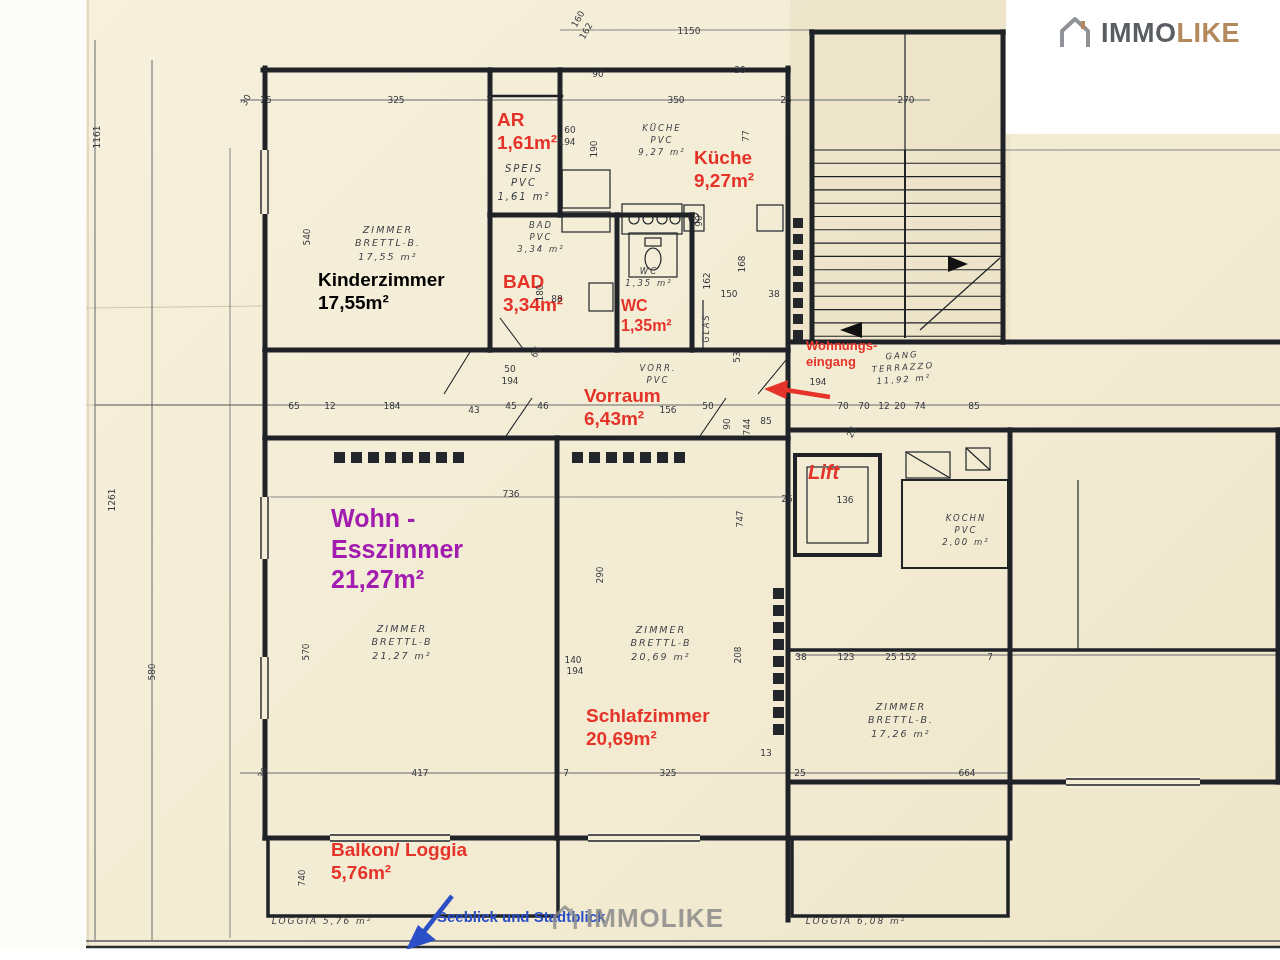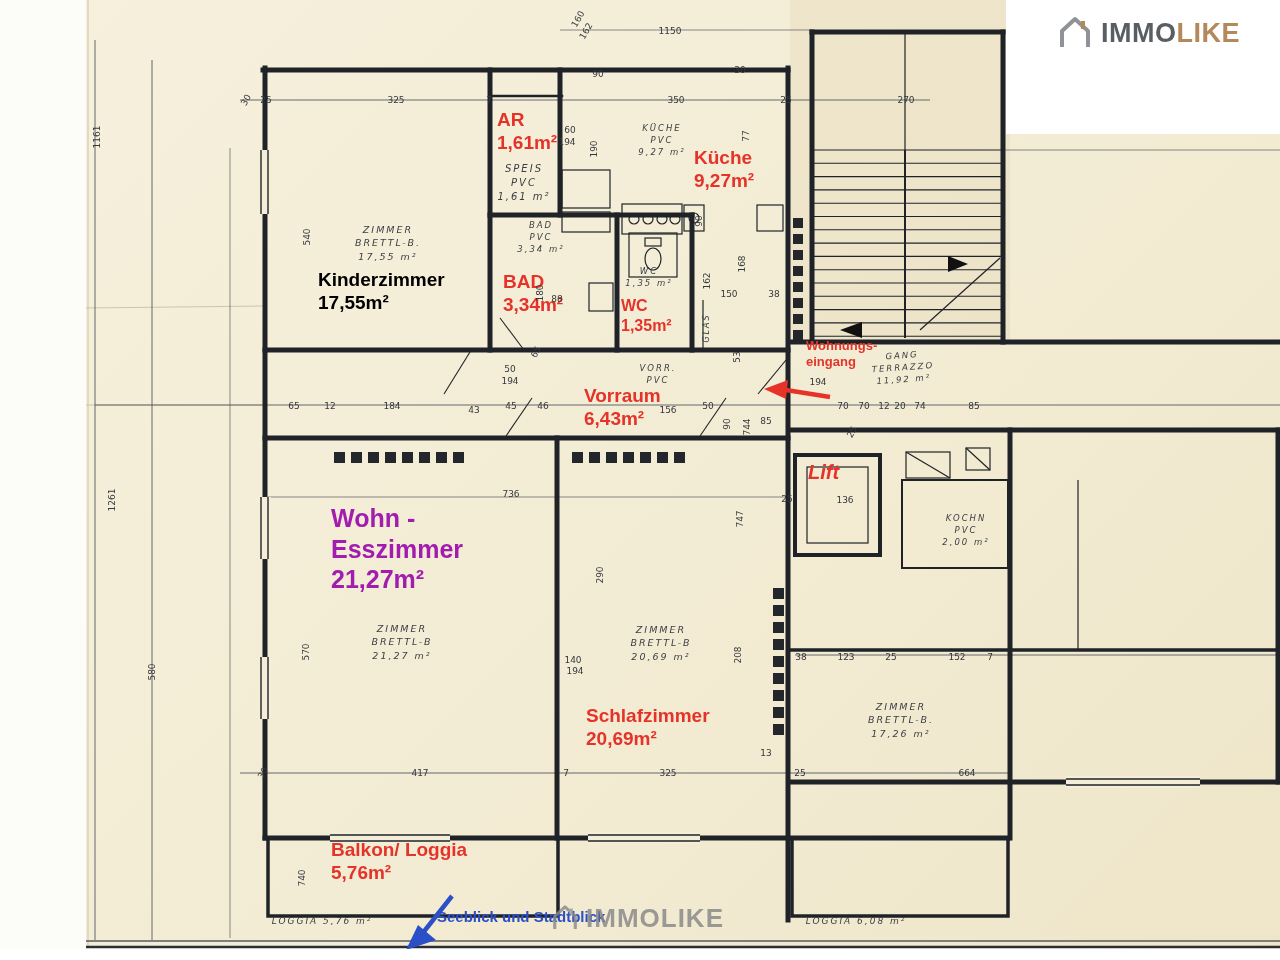--- a/index.html
+++ b/index.html
@@ -322,21 +322,21 @@
         <div>LOGGIA  5,76 m²</div>
       </div>
       <div class="plabel" style="left: 856px; top: 921px; font-size: 9px; transform: translate(-50%, -50%) rotate(0deg);">
         <div>LOGGIA  6,08 m²</div>
       </div>
       <div class="plabel" style="left: 707px; top: 328px; font-size: 8px; transform: translate(-50%, -50%) rotate(-90deg);">
         <div>GLAS</div>
       </div>
       <span class="dim" style="left: 578px; top: 19px; transform: translate(-50%, -50%) rotate(-60deg);">160</span>
       <span class="dim" style="left: 586px; top: 31px; transform: translate(-50%, -50%) rotate(-60deg);">162</span>
-      <span class="dim" style="left: 670px; top: 31px; transform: translate(-50%, -50%) rotate(0deg); text-align: right;">1150</span>
+      <span class="dim" style="left: 689px; top: 31px; transform: translate(-50%, -50%) rotate(0deg); text-align: right;">1150</span>
       <span class="dim" style="left: 598px; top: 74px; transform: translate(-50%, -50%) rotate(0deg);">90</span>
       <span class="dim" style="left: 740px; top: 70px; transform: translate(-50%, -50%) rotate(0deg);">30</span>
       <span class="dim" style="left: 246px; top: 100px; transform: translate(-50%, -50%) rotate(-60deg);">30</span>
       <span class="dim" style="left: 266px; top: 100px; transform: translate(-50%, -50%) rotate(0deg);">25</span>
       <span class="dim" style="left: 396px; top: 100px; transform: translate(-50%, -50%) rotate(0deg);">325</span>
       <span class="dim" style="left: 489px; top: 100px; transform: translate(-50%, -50%) rotate(0deg);">7</span>
       <span class="dim" style="left: 676px; top: 100px; transform: translate(-50%, -50%) rotate(0deg); text-align: center;">350</span>
       <span class="dim" style="left: 786px; top: 100px; transform: translate(-50%, -50%) rotate(0deg);">25</span>
       <span class="dim" style="left: 906px; top: 100px; transform: translate(-50%, -50%) rotate(0deg);">270</span>
       <span class="dim" style="left: 570px; top: 130px; transform: translate(-50%, -50%) rotate(0deg);">60</span>
@@ -383,21 +383,21 @@
       <span class="dim" style="left: 845px; top: 500px; transform: translate(-50%, -50%) rotate(0deg);">136</span>
       <span class="dim" style="left: 787px; top: 499px; transform: translate(-50%, -50%) rotate(0deg);">25</span>
       <span class="dim" style="left: 740px; top: 519px; transform: translate(-50%, -50%) rotate(-90deg);">747</span>
       <span class="dim" style="left: 600px; top: 575px; transform: translate(-50%, -50%) rotate(-90deg);">290</span>
       <span class="dim" style="left: 573px; top: 660px; transform: translate(-50%, -50%) rotate(0deg);">140</span>
       <span class="dim" style="left: 575px; top: 671px; transform: translate(-50%, -50%) rotate(0deg);">194</span>
       <span class="dim" style="left: 738px; top: 655px; transform: translate(-50%, -50%) rotate(-90deg);">208</span>
       <span class="dim" style="left: 801px; top: 657px; transform: translate(-50%, -50%) rotate(0deg);">38</span>
       <span class="dim" style="left: 846px; top: 657px; transform: translate(-50%, -50%) rotate(0deg);">123</span>
       <span class="dim" style="left: 891px; top: 657px; transform: translate(-50%, -50%) rotate(0deg);">25</span>
-      <span class="dim" style="left: 957px; top: 657px; transform: translate(-50%, -50%) rotate(0deg);">152</span>
+      <span class="dim" style="left: 908px; top: 657px; transform: translate(-50%, -50%) rotate(0deg);">152</span>
       <span class="dim" style="left: 990px; top: 657px; transform: translate(-50%, -50%) rotate(0deg);">7</span>
       <span class="dim" style="left: 766px; top: 753px; transform: translate(-50%, -50%) rotate(0deg);">13</span>
       <span class="dim" style="left: 263px; top: 773px; transform: translate(-50%, -50%) rotate(-60deg);">30</span>
       <span class="dim" style="left: 420px; top: 773px; transform: translate(-50%, -50%) rotate(0deg);">417</span>
       <span class="dim" style="left: 566px; top: 773px; transform: translate(-50%, -50%) rotate(0deg);">7</span>
       <span class="dim" style="left: 668px; top: 773px; transform: translate(-50%, -50%) rotate(0deg);">325</span>
       <span class="dim" style="left: 800px; top: 773px; transform: translate(-50%, -50%) rotate(0deg);">25</span>
       <span class="dim" style="left: 967px; top: 773px; transform: translate(-50%, -50%) rotate(0deg);">664</span>
     </div>
 

